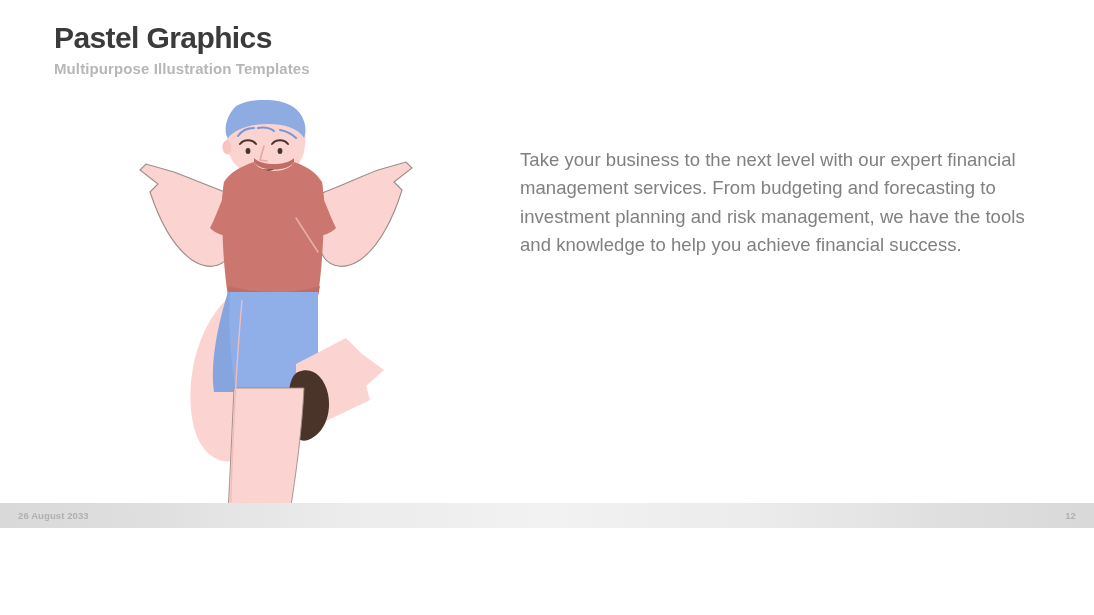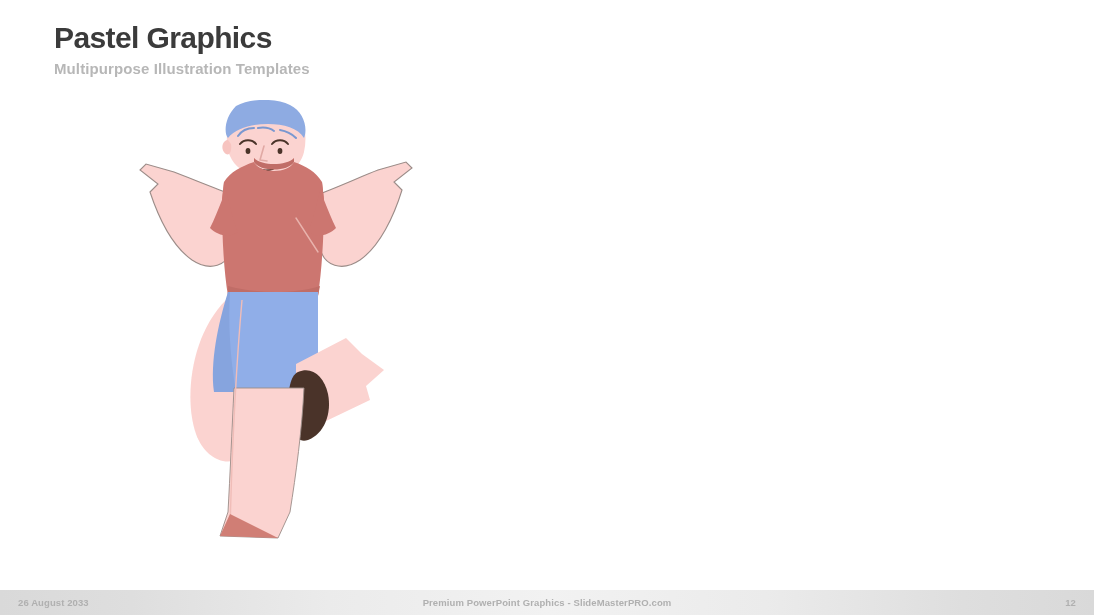--- a/index.html
+++ b/index.html
@@ -7,21 +7,21 @@
     padding: 0;
     background: #ffffff;
   }
   body {
     font-family: "Liberation Sans", sans-serif;
     -webkit-font-smoothing: antialiased;
   }
   #slide {
     position: relative;
     width: 1094px;
-    height: 615px;
+    height: 528px;
     background: #ffffff;
     overflow: hidden;
   }
 
   
   #brand-header {
     position: absolute;
     left: 54px;
     top: 22px;
     width: 420px;
@@ -197,21 +197,21 @@
                C 178 374, 184 330, 186 288 Z" fill="#FBD3D0" stroke="#9b8c88" stroke-width="0.9"></path>
 
       <path d="M124 200 C 118 268, 114 350, 112 430" stroke="#f0bdb8" stroke-width="1.4" fill="none"></path>
 
       <path d="M102 436 L 112 414 L 160 438 Z" fill="#D07E75"></path>
 
     </svg>
   </div>
 
   <div id="content-column">
+    <p id="body-copy">Take your business to the next level with our expert financial management services. From budgeting and forecasting to investment planning and risk management, we have the tools and knowledge to help you achieve financial success.</p>
   </div>
 
   <div id="footer-bar">
     <span id="footer-date" class="footer-text">26 August 2033</span>
-    <span id="footer-center" class="footer-text">Premium PowerPoint Graphics - SlideMasterPRO.com</span>
     <span id="footer-page" class="footer-text">12</span>
   </div>
 
 </div>
 
 </body></html>

